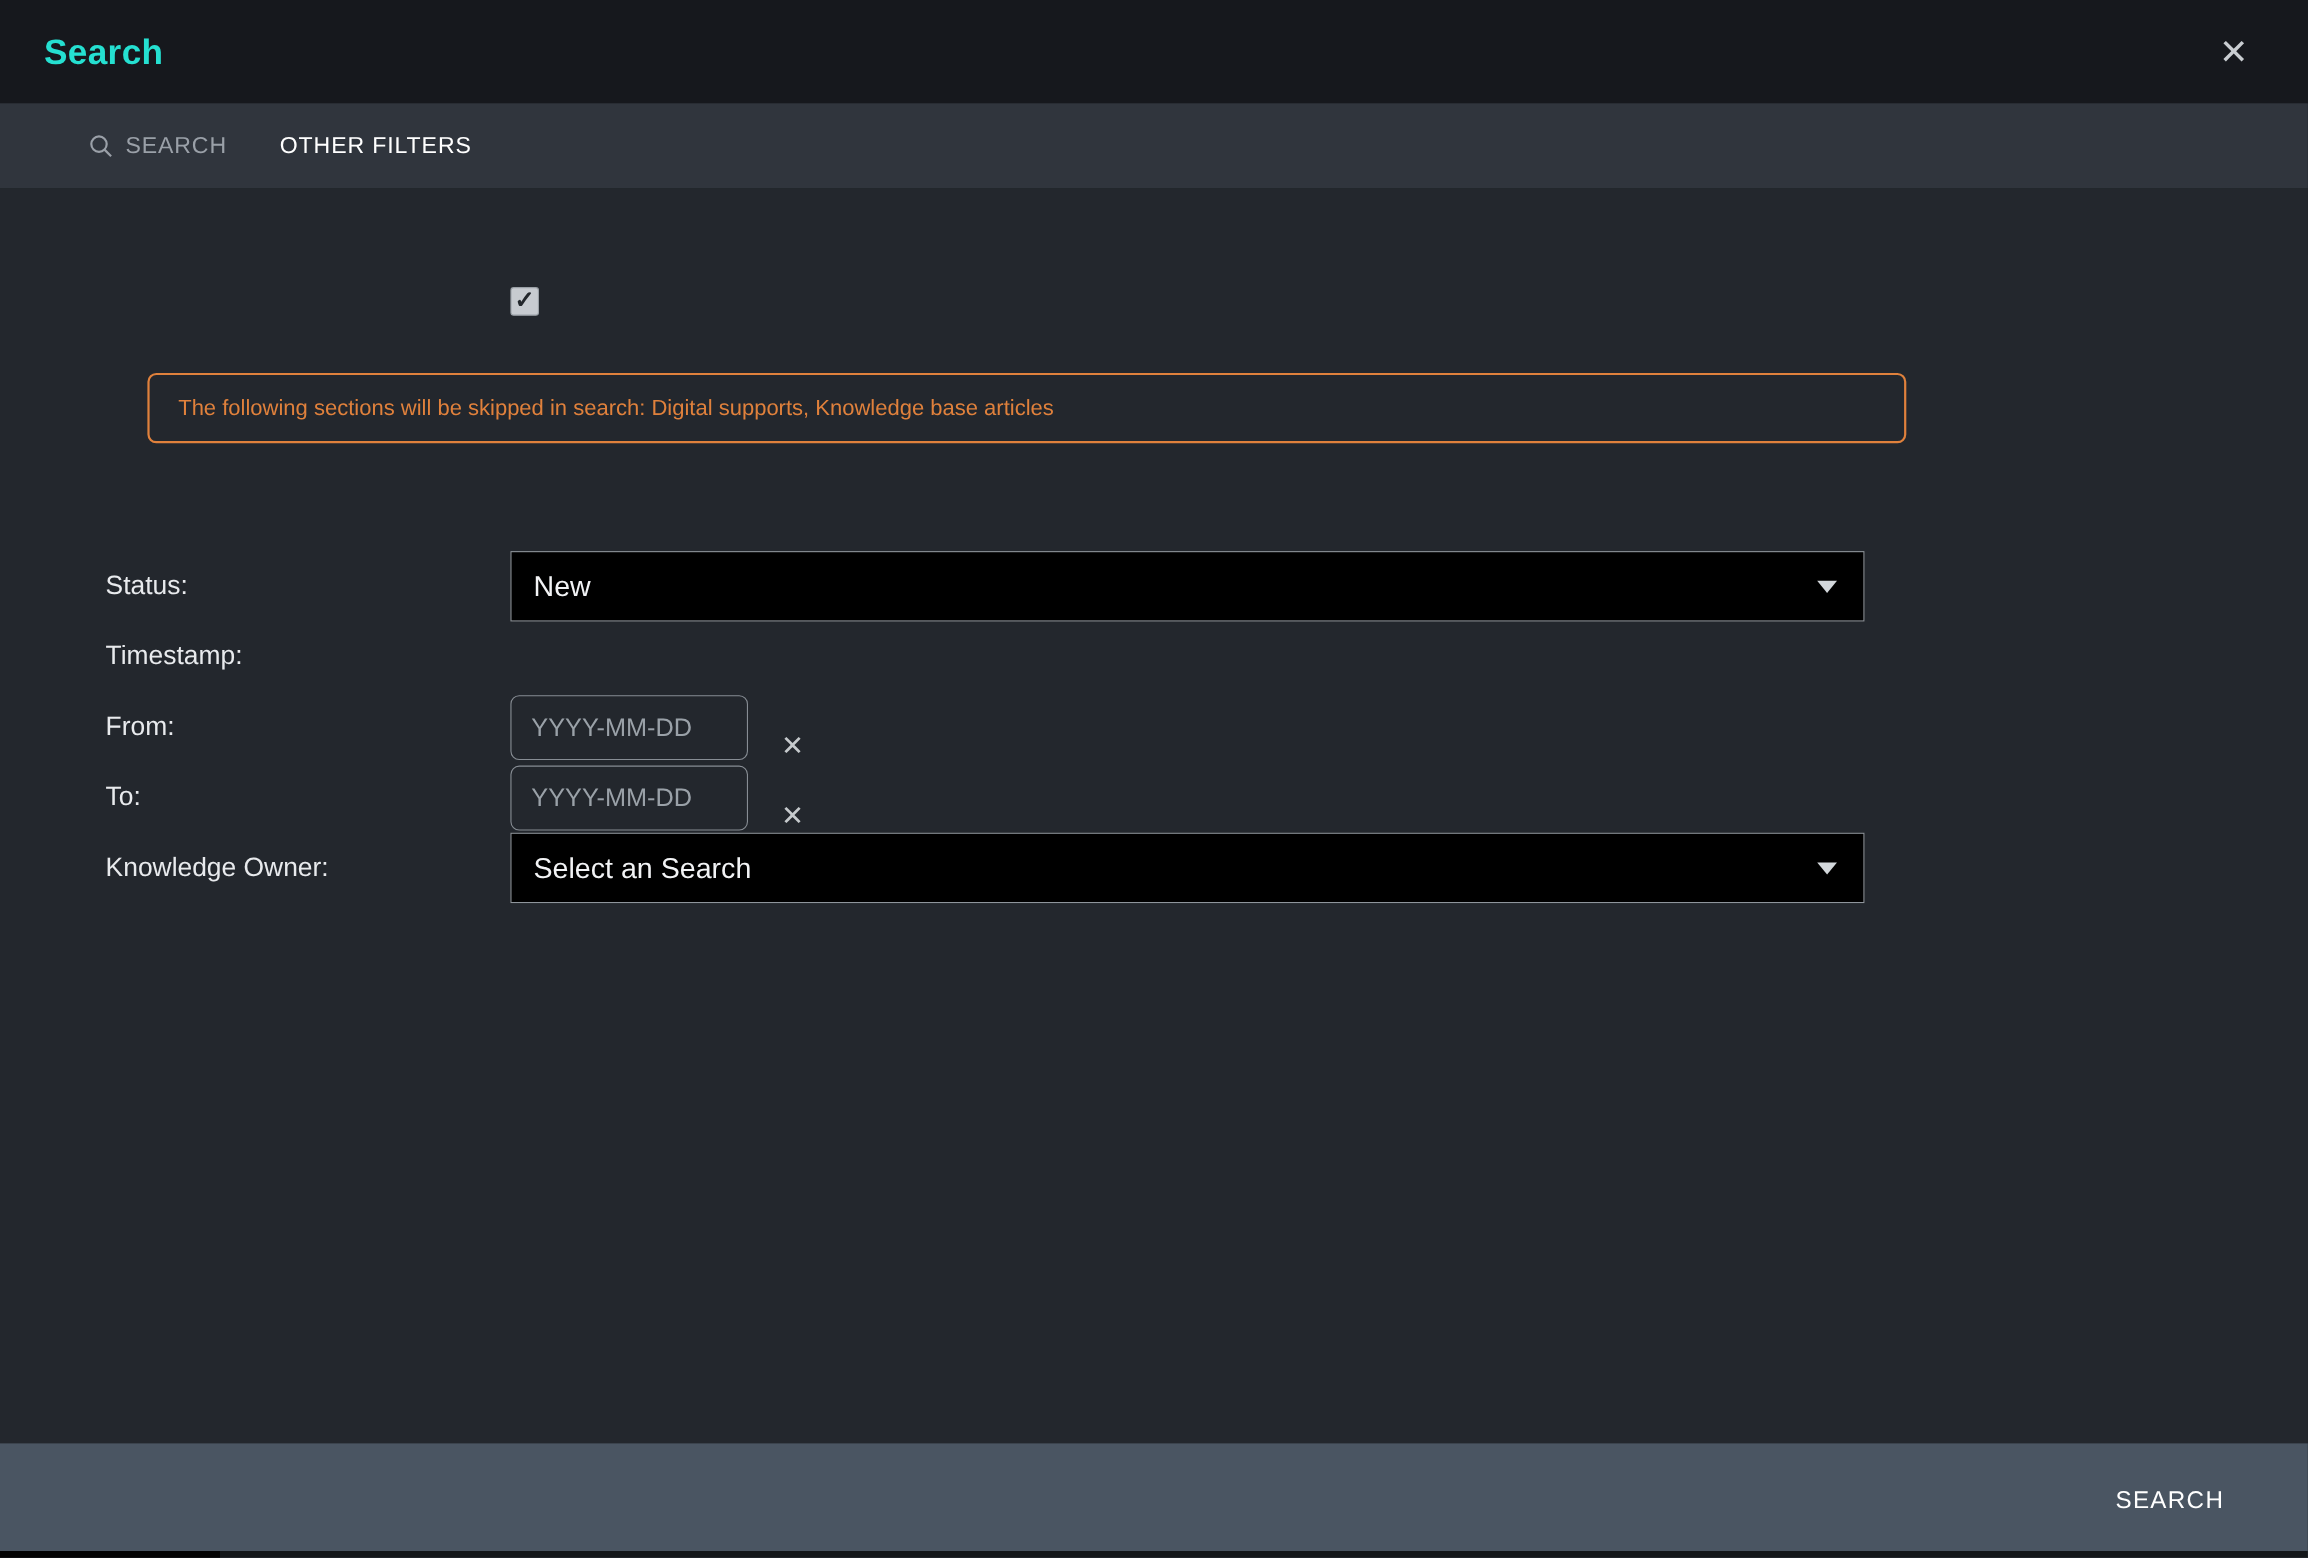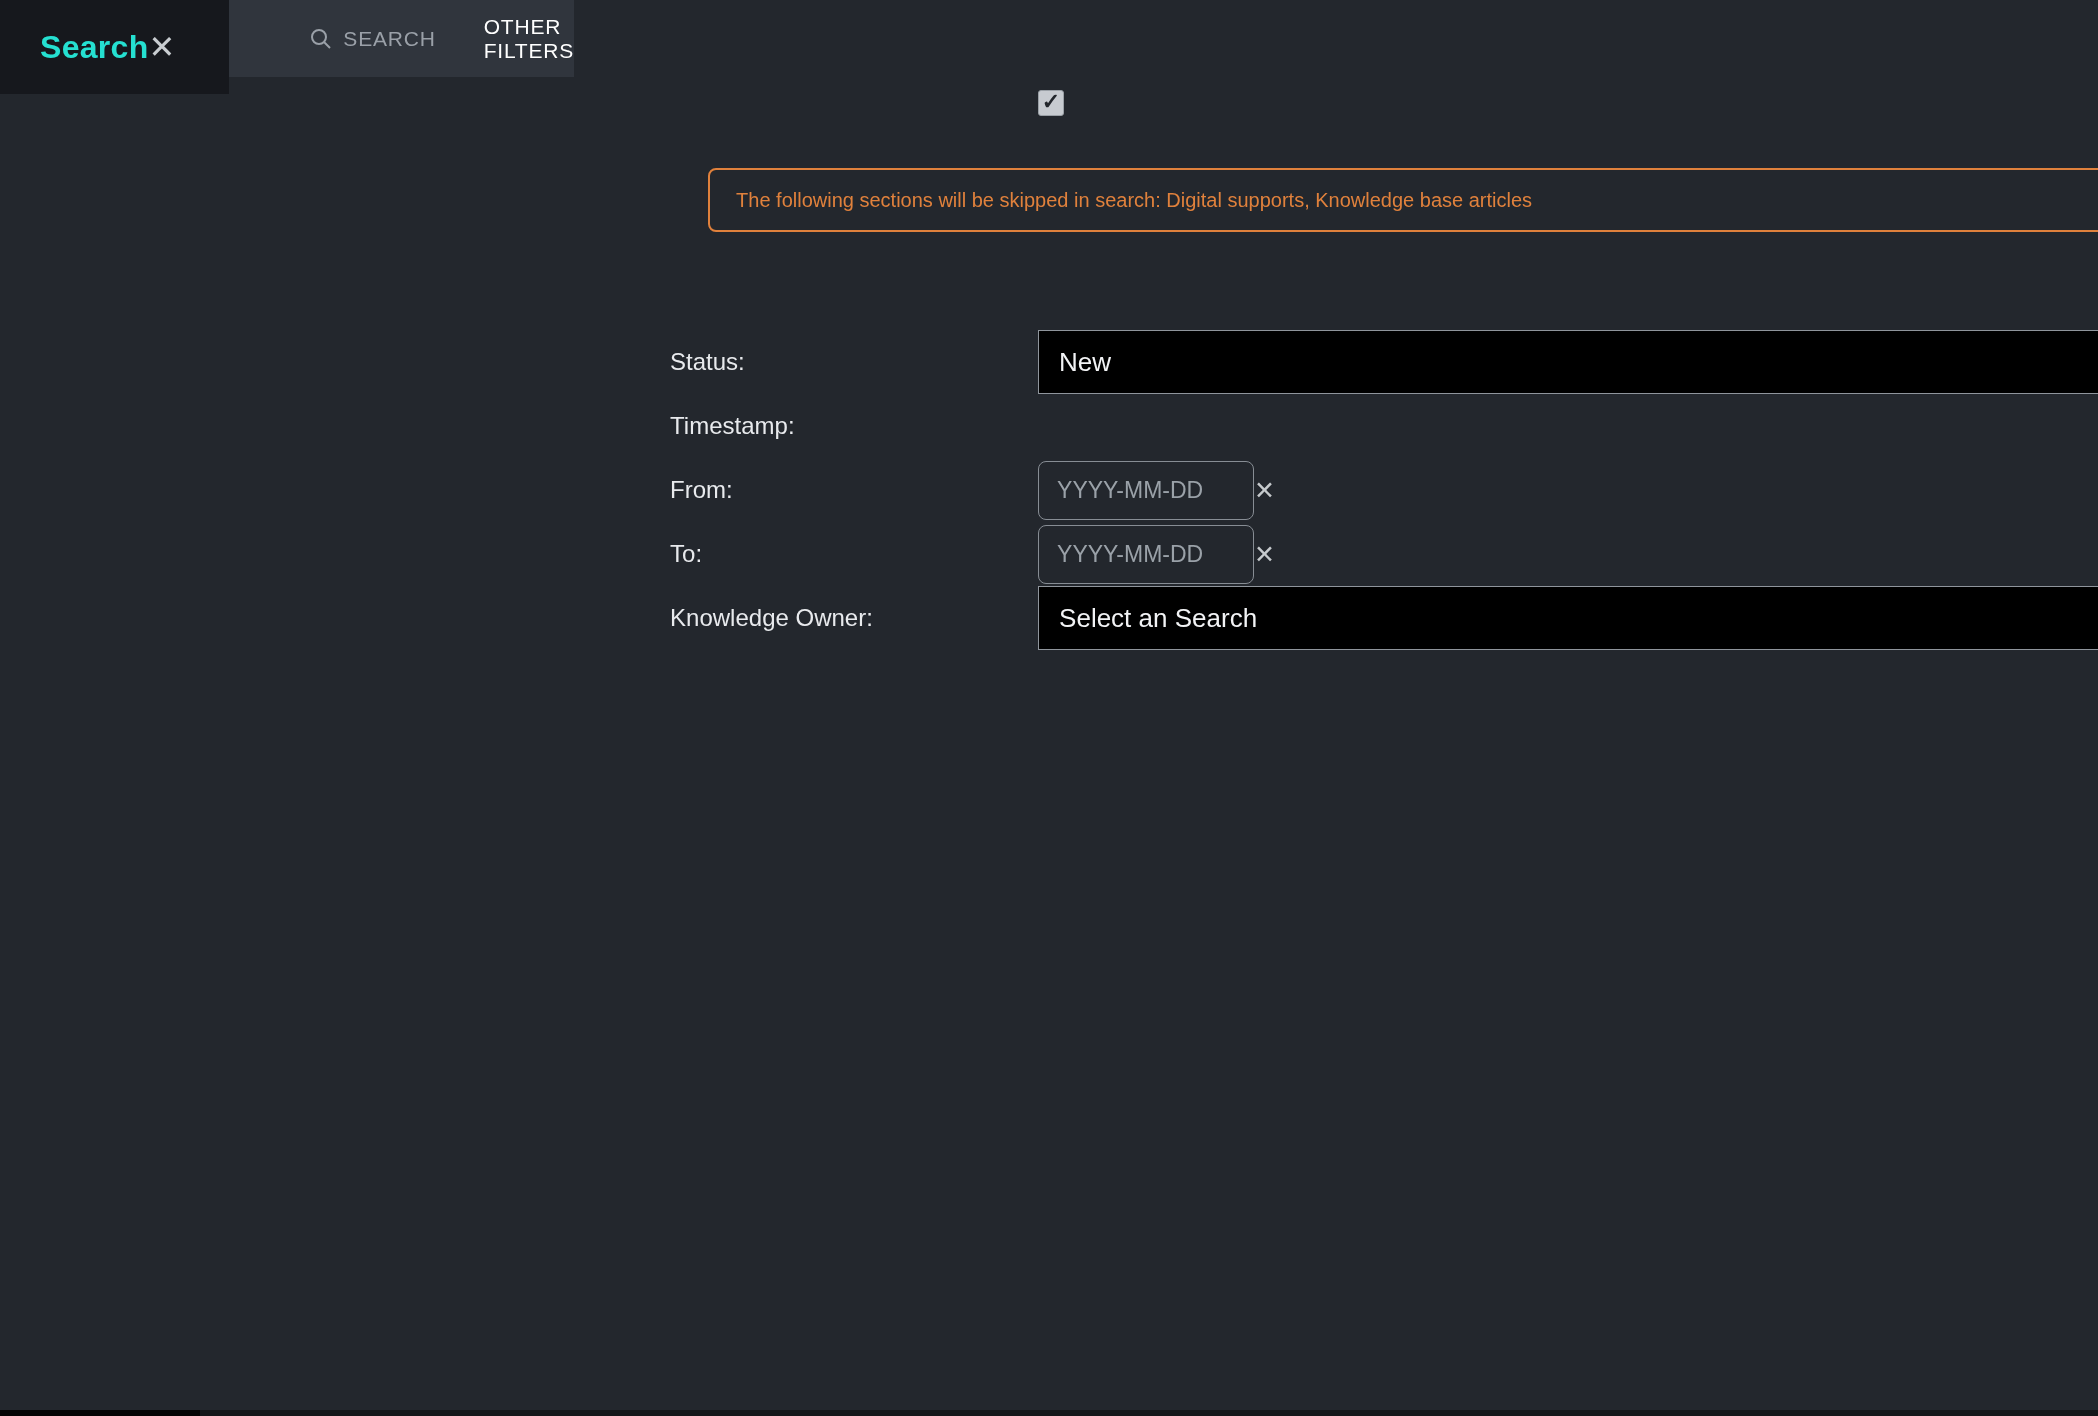--- a/index.html
+++ b/index.html
@@ -6,21 +6,21 @@
   html, body {
     width: 2098px; height: 1416px;
     font-family: "Liberation Sans", sans-serif;
     background: #050608;
     overflow: hidden;
   }
   .modal {
     position: absolute; top: 0; left: 0;
     width: 2098px; height: 1416px;
     background: #23272d;
-    display: flex; flex-direction: row;
+    display: flex; flex-direction: column;
   }
 
   
   .modal-header {
     height: 94px; flex: 0 0 94px;
     background: #16181d;
     display: flex; align-items: center; justify-content: space-between;
     padding: 0 54px 0 40px;
   }
   .modal-title {
@@ -104,21 +104,21 @@
     padding: 0 24px 0 20px;
     cursor: pointer;
   }
   .select-value { color: #f2f3f5; font-size: 26px; }
   .caret-down {
     width: 0; height: 0;
     border-left: 9px solid transparent;
     border-right: 9px solid transparent;
     border-top: 11px solid #d3d7db;
   }
-  .date-wrap { display: flex; align-items: center; }
+  .date-wrap { display: flex; align-items: flex-end; gap: 30px; }
   .date-input {
     width: 216px; height: 59px;
     background: #23272d;
     border: 1px solid #878d94;
     border-radius: 8px;
     color: #e8eaed; font-size: 23px;
     padding: 0 18px;
     font-family: "Liberation Sans", sans-serif;
     outline: none;
   }

